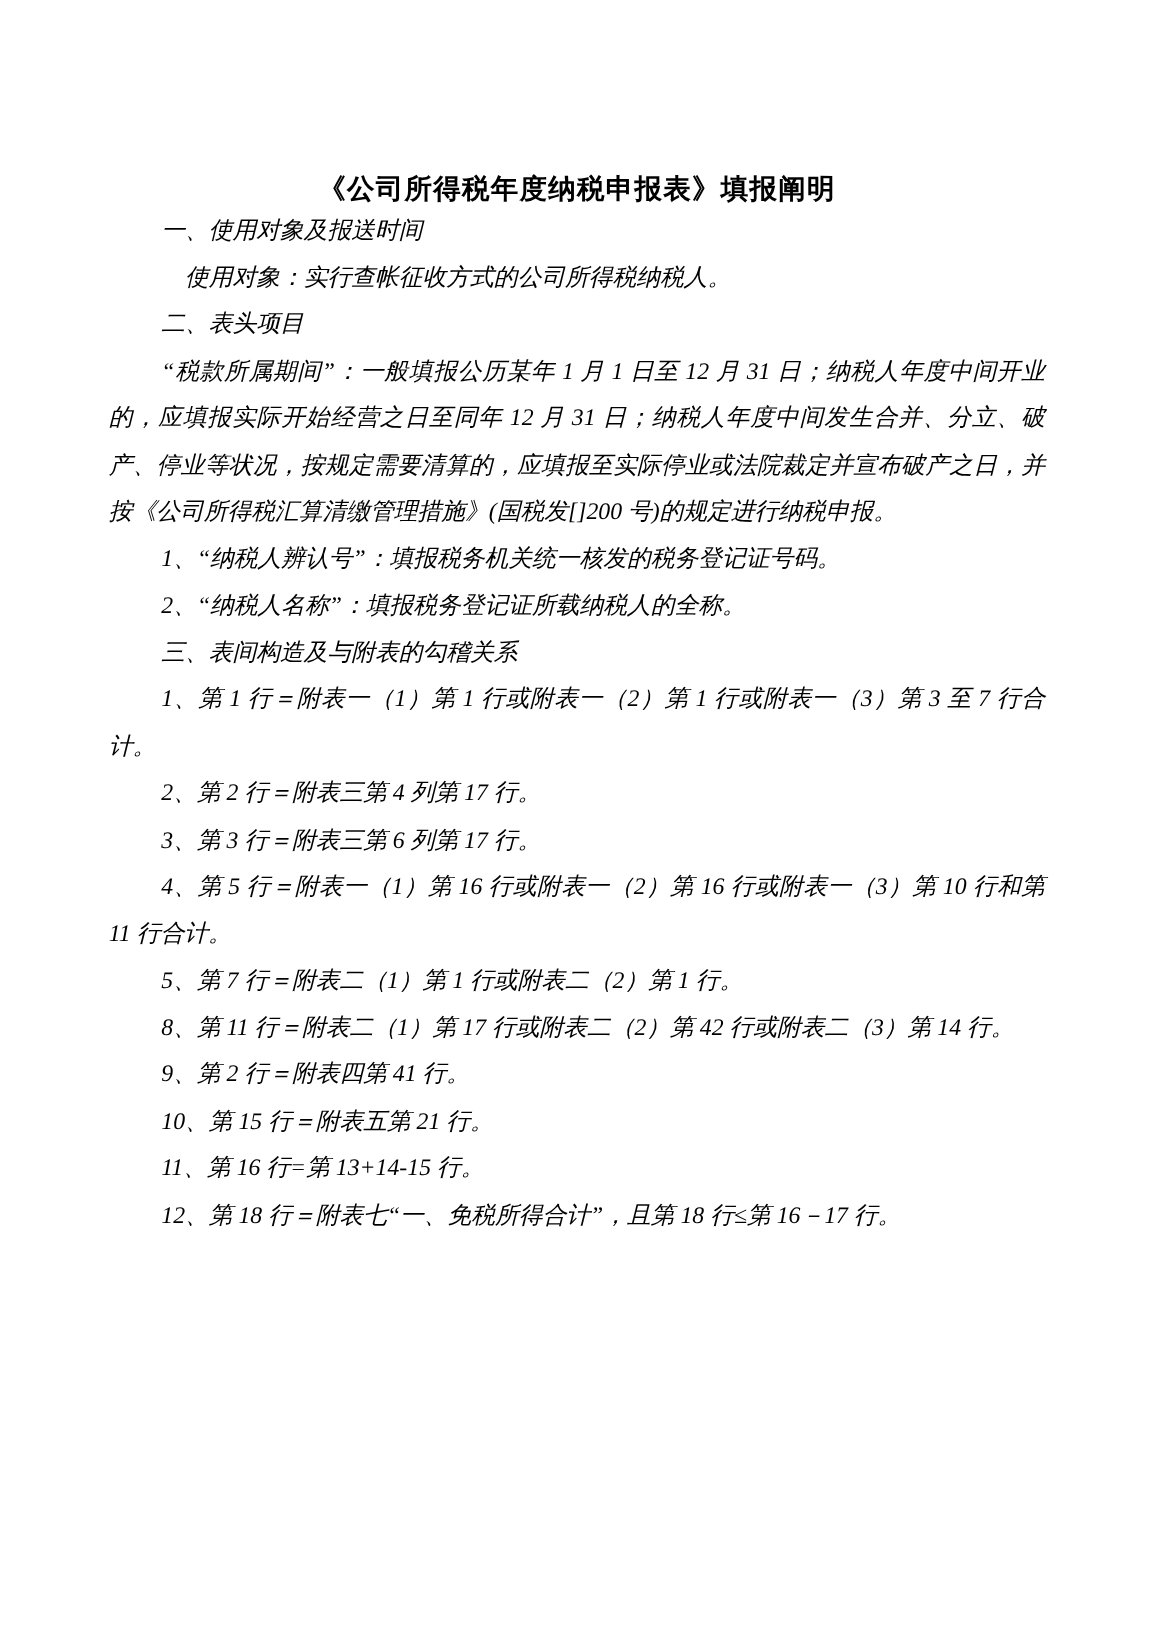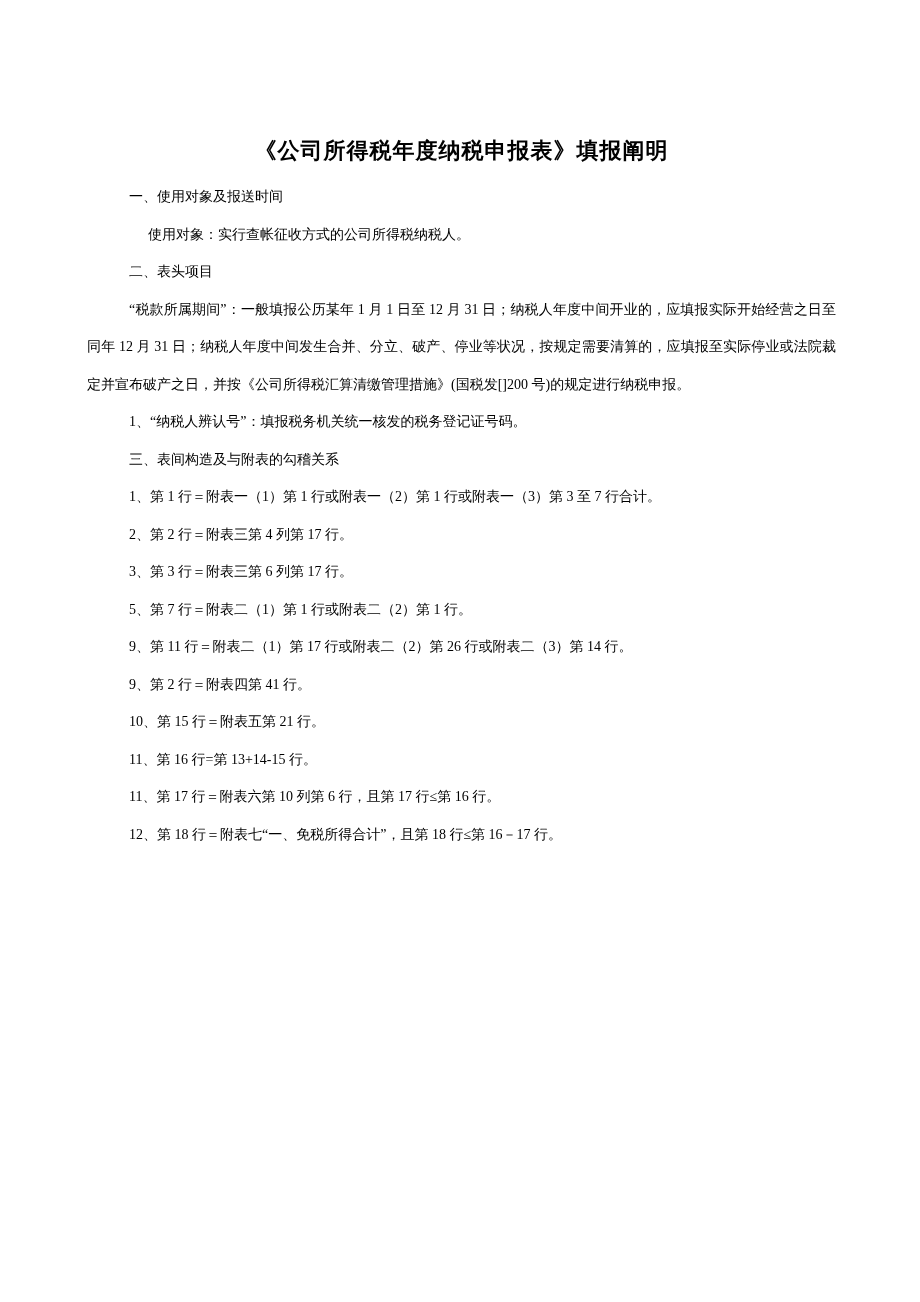--- a/index.html
+++ b/index.html
@@ -19,47 +19,48 @@
     background: #ffffff;
     padding: 136px 84px 0 87px;
   }
   .doc-title {
     text-align: center;
     font-family: "Liberation Sans", "DejaVu Sans", sans-serif;
     font-weight: 700;
     font-size: 22px;
     line-height: 30px;
     letter-spacing: 1px;
-    margin-bottom: 12px;
   }
   .doc-body p.line {
-    font-size: 14px;
+    font-size: 19px;
     line-height: 37.5px;
     text-align: justify;
     word-break: break-all;
+    font-style: italic;
   }
   .doc-body p.indent-2 { text-indent: 42px; }
   .doc-body p.indent-3 { text-indent: 61px; }
 </style>
 </head>
 <body>
 
 <div class="page">
   <h1 class="doc-title">《公司所得税年度纳税申报表》填报阐明</h1>
   <div class="doc-body">
       <p class="line indent-2">一、使用对象及报送时间</p>
       <p class="line indent-3">使用对象：实行查帐征收方式的公司所得税纳税人。</p>
       <p class="line indent-2">二、表头项目</p>
       <p class="line indent-2">“税款所属期间”：一般填报公历某年 1 月 1 日至 12 月 31 日；纳税人年度中间开业的，应填报实际开始经营之日至同年 12 月 31 日；纳税人年度中间发生合并、分立、破产、停业等状况，按规定需要清算的，应填报至实际停业或法院裁定并宣布破产之日，并按《公司所得税汇算清缴管理措施》(国税发[]200 号)的规定进行纳税申报。</p>
       <p class="line indent-2">1、“纳税人辨认号”：填报税务机关统一核发的税务登记证号码。</p>
+      <p class="line indent-2">2、“纳税人名称”：填报税务登记证所载纳税人的全称。</p>
       <p class="line indent-2">三、表间构造及与附表的勾稽关系</p>
       <p class="line indent-2">1、第 1 行＝附表一（1）第 1 行或附表一（2）第 1 行或附表一（3）第 3 至 7 行合计。</p>
       <p class="line indent-2">2、第 2 行＝附表三第 4 列第 17 行。</p>
       <p class="line indent-2">3、第 3 行＝附表三第 6 列第 17 行。</p>
+      <p class="line indent-2">4、第 5 行＝附表一（1）第 16 行或附表一（2）第 16 行或附表一（3）第 10 行和第 11 行合计。</p>
       <p class="line indent-2">5、第 7 行＝附表二（1）第 1 行或附表二（2）第 1 行。</p>
-      <p class="line indent-2">9、第 11 行＝附表二（1）第 17 行或附表二（2）第 26 行或附表二（3）第 14 行。</p>
+      <p class="line indent-2">8、第 11 行＝附表二（1）第 17 行或附表二（2）第 42 行或附表二（3）第 14 行。</p>
       <p class="line indent-2">9、第 2 行＝附表四第 41 行。</p>
       <p class="line indent-2">10、第 15 行＝附表五第 21 行。</p>
       <p class="line indent-2">11、第 16 行=第 13+14-15 行。</p>
-      <p class="line indent-2">11、第 17 行＝附表六第 10 列第 6 行，且第 17 行≤第 16 行。</p>
       <p class="line indent-2">12、第 18 行＝附表七“一、免税所得合计”，且第 18 行≤第 16－17 行。</p>
     </div>
 </div>
 
 </body></html>

